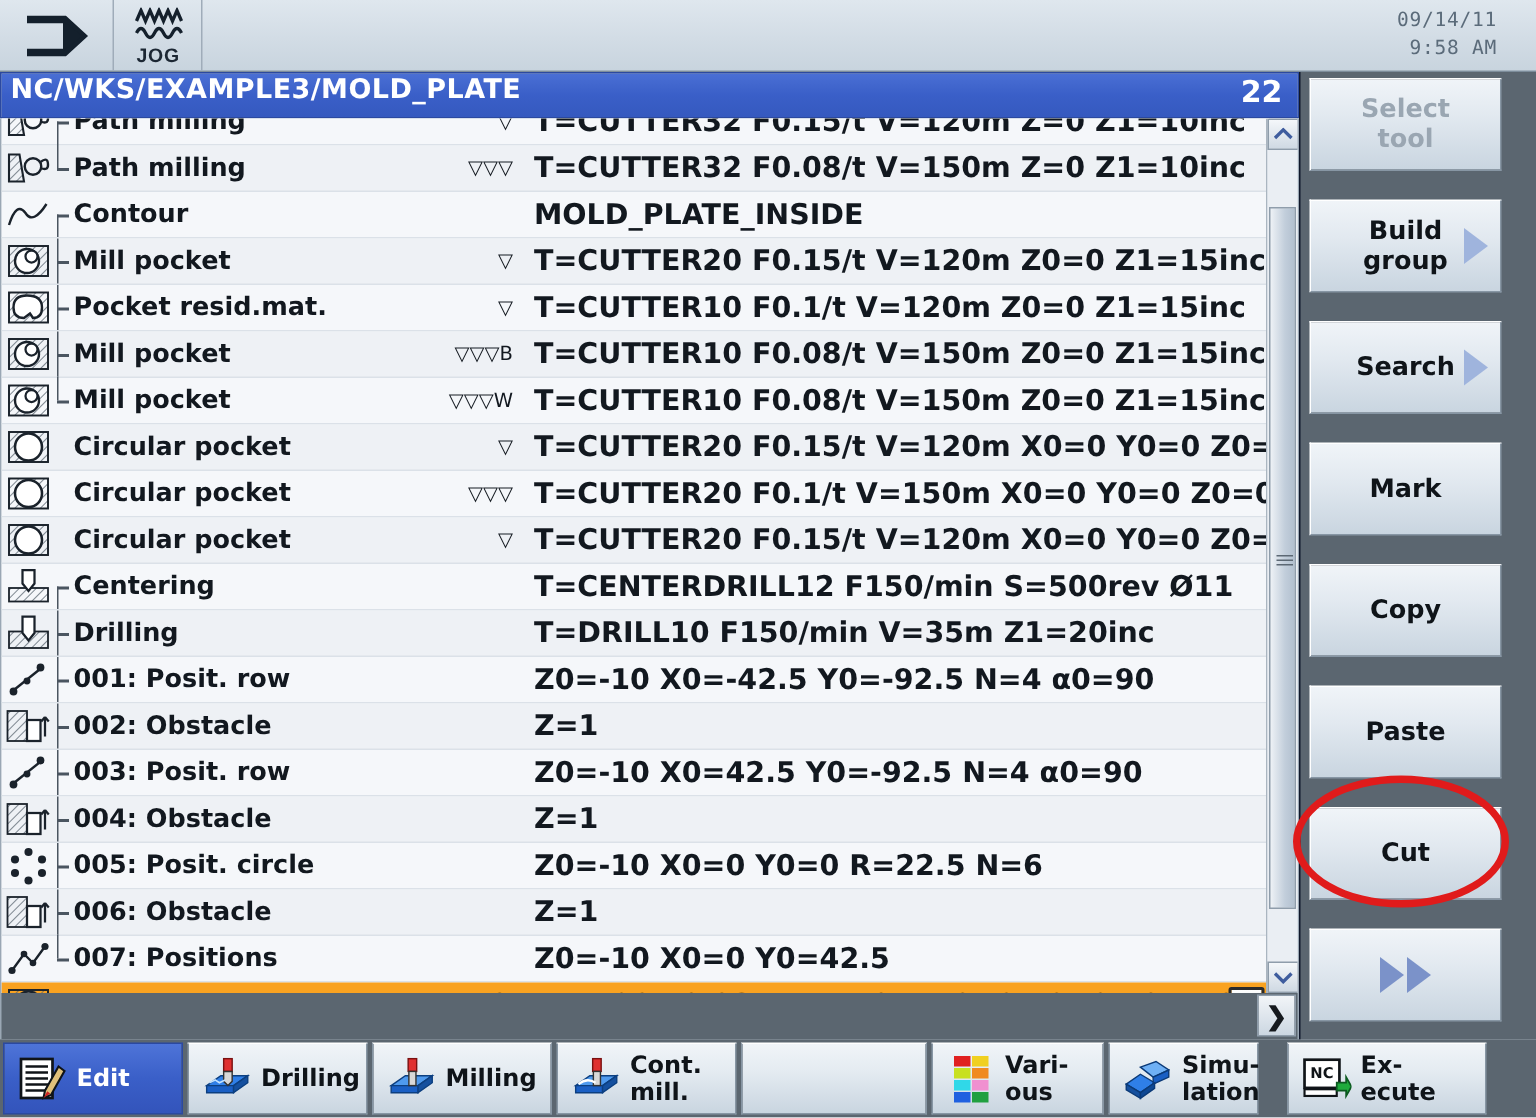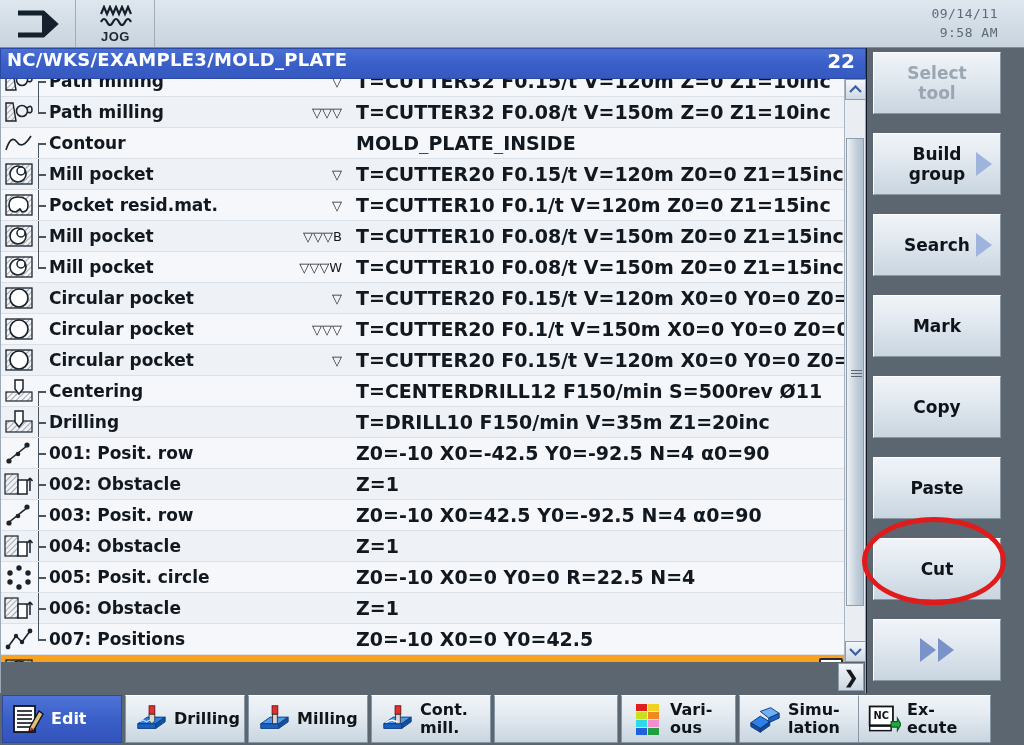--- a/index.html
+++ b/index.html
@@ -20,21 +20,21 @@
     position: absolute; left: 0; top: 0; width: 1024px; height: 48px;
     background: linear-gradient(180deg, #dfe7ee 0%, #d2dce5 55%, #c8d4de 100%);
     border-bottom: 1px solid #7d8d9b;
   }
   .topcell {
     position: absolute; top: 0; height: 47px;
     border-right: 1px solid #9facb9;
     display: flex; align-items: center; justify-content: center;
   }
   .tc-back { left: 0; width: 76px; }
-  .tc-jog  { left: 77px; width: 78px; }
+  .tc-jog  { left: 77px; width: 58px; }
   .tc-rest { left: 156px; width: 868px; border-right: none; }
   .jogwrap { display:flex; flex-direction:column; align-items:center; justify-content:center; line-height:1;}
   .jog-label { font-size: 13px; font-weight: bold; color:#1c2733; letter-spacing:.5px; margin-top:1px;}
   .datetime {
     position: absolute; right: 26px; top: 4px;
     text-align: right; color: #5b6b7a;
     font-family: "DejaVu Sans Mono", monospace;
     font-size: 13px; line-height: 19px; letter-spacing: .5px;
   }
 
@@ -576,21 +576,21 @@
                   <circle cx="6" cy="18" r="2.7"></circle>
                   <circle cx="6" cy="9" r="2.7"></circle>
                 </g>
               </svg>
             </div>
             <div class="cell-branch">
               <span class="brk mid"></span>
             </div>
             <div class="cell-name">005: Posit. circle</div>
             <div class="cell-tri"></div>
-            <div class="cell-desc">Z0=-10 X0=0 Y0=0 R=22.5 N=4</div>
+            <div class="cell-desc">Z0=-10 X0=0 Y0=0 R=22.5 N=6</div>
           </div>
           <div class="row alt">
             <div class="cell-icon">
               <svg width="30" height="26" viewBox="0 0 30 26">
                 <defs>
                   <pattern id="h7" width="4" height="4" patternUnits="userSpaceOnUse" patternTransform="rotate(45)">
                     <line x1="0" y1="0" x2="0" y2="4" stroke="#57626d" stroke-width="1"></line>
                   </pattern>
                 </defs>
                 <rect x="1" y="3" width="13" height="20" fill="url(#h7)" stroke="#1a222b" stroke-width="1.2"></rect>
@@ -769,21 +769,21 @@
         <i style="background:#c8e020"></i>
             <i style="background:#f08a20"></i>
         <i style="background:#30d8e8"></i>
             <i style="background:#f090d0"></i>
         <i style="background:#2060e0"></i>
             <i style="background:#20a040"></i>
           </span>
         </span>
         <span class="tlbl">Vari-<br>ous</span>
       </div>
-      <div class="tkey" style="left: 739px; width: 128px;">
+      <div class="tkey" style="left: 739px; width: 100px;">
         <span class="ticon">
           <svg width="36" height="32" viewBox="0 0 36 32">
             <path d="M3 20 L13 13 L23 19 L13 26 Z" fill="#2f7fe8" stroke="#0b3a78" stroke-width="1"></path>
             <path d="M13 8 L24 4 L33 10 L22 15 Z" fill="#6fb0f5" stroke="#0b3a78" stroke-width="1"></path>
             <path d="M22 15 L33 10 L33 15 L22 20 Z" fill="#1a5fc4" stroke="#0b3a78" stroke-width="1"></path>
             <path d="M3 20 L3 24 L13 30 L13 26 Z" fill="#15509f" stroke="#0b3a78" stroke-width="1"></path>
             <path d="M13 26 L23 19 L23 23 L13 30 Z" fill="#0f4894" stroke="#0b3a78" stroke-width="1"></path>
           </svg>
         </span>
         <span class="tlbl">Simu-<br>lation</span>

